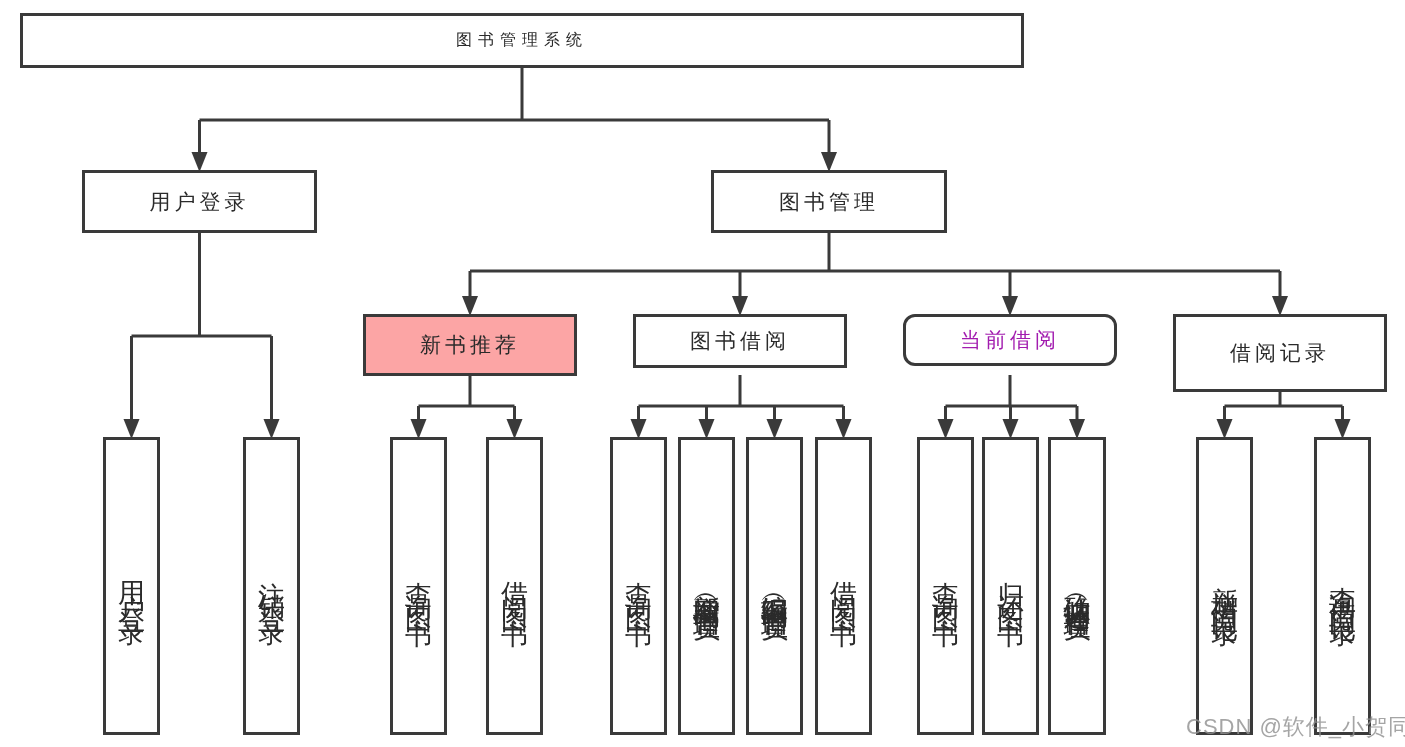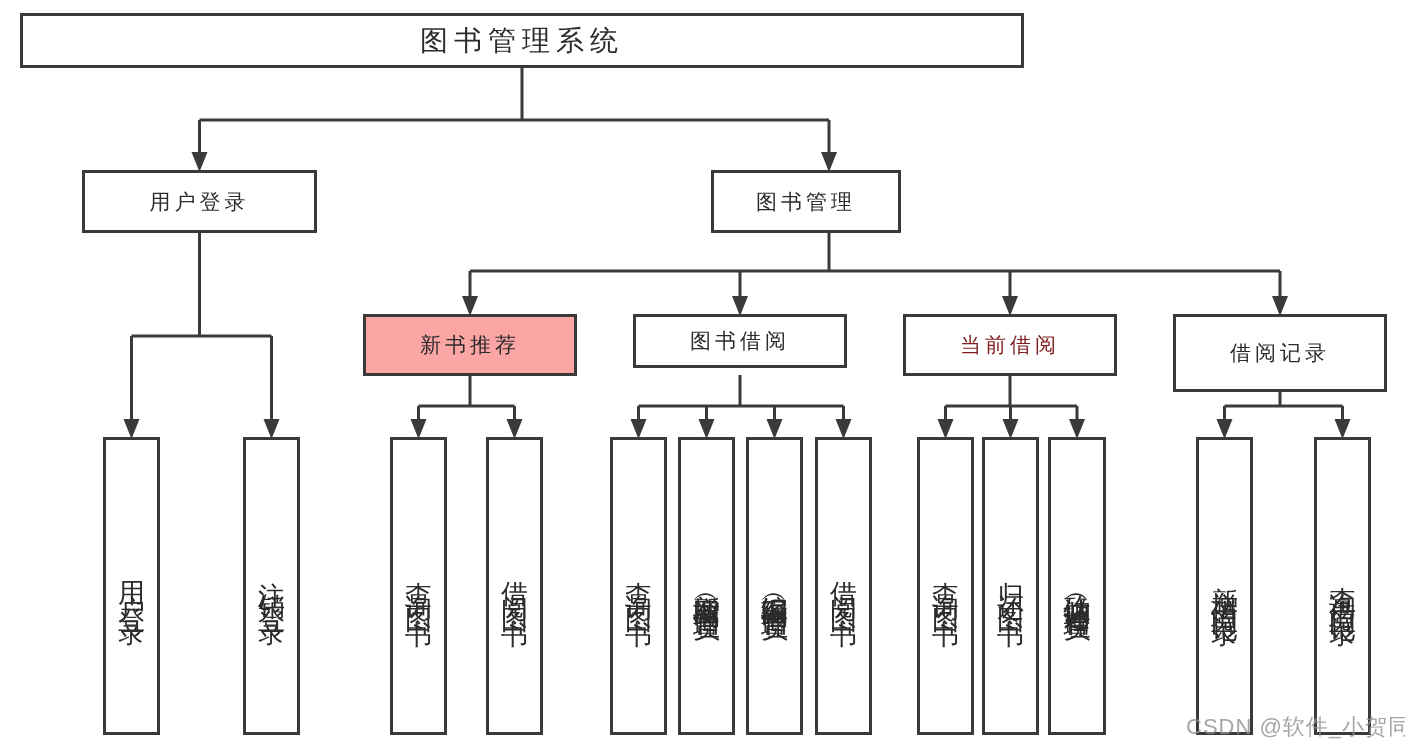--- a/index.html
+++ b/index.html
@@ -65,26 +65,26 @@
       <polygon points="835.5,419 851.5,419 843.5,439" fill="#3a3a3a"></polygon>
       <path d="M1010 375 V406 M945.5 406 H1077 M945.5 406 V421 M1010.5 406 V421 M1077 406 V421" fill="none" stroke="#3a3a3a" stroke-width="3"></path>
       <polygon points="937.5,419 953.5,419 945.5,439" fill="#3a3a3a"></polygon>
       <polygon points="1002.5,419 1018.5,419 1010.5,439" fill="#3a3a3a"></polygon>
       <polygon points="1069,419 1085,419 1077,439" fill="#3a3a3a"></polygon>
       <path d="M1280 375 V406 M1224.5 406 H1342.5 M1224.5 406 V421 M1342.5 406 V421" fill="none" stroke="#3a3a3a" stroke-width="3"></path>
       <polygon points="1216.5,419 1232.5,419 1224.5,439" fill="#3a3a3a"></polygon>
       <polygon points="1334.5,419 1350.5,419 1342.5,439" fill="#3a3a3a"></polygon>
     </svg>
   <div id="nodes">
-      <div class="node h" style="left: 20px; top: 13px; width: 1004px; height: 55px; border-color: rgb(58, 58, 58); color: rgb(43, 43, 43); background: rgb(255, 255, 255); font-size: 28px; letter-spacing: 6px;">图书管理系统</div>
+      <div class="node h" style="left: 20px; top: 13px; width: 1004px; height: 55px; border-color: rgb(58, 58, 58); color: rgb(43, 43, 43); background: rgb(255, 255, 255); font-size: 16px; letter-spacing: 6px;">图书管理系统</div>
       <div class="node h" style="left: 82px; top: 170px; width: 235px; height: 63px; border-color: rgb(58, 58, 58); color: rgb(43, 43, 43); background: rgb(255, 255, 255);">用户登录</div>
-      <div class="node h" style="left: 711px; top: 170px; width: 190px; height: 63px; border-color: rgb(58, 58, 58); color: rgb(43, 43, 43); background: rgb(255, 255, 255);">图书管理</div>
+      <div class="node h" style="left: 711px; top: 170px; width: 236px; height: 63px; border-color: rgb(58, 58, 58); color: rgb(43, 43, 43); background: rgb(255, 255, 255);">图书管理</div>
       <div class="node h" style="left: 363px; top: 314px; width: 214px; height: 62px; border-color: rgb(58, 58, 58); color: rgb(43, 43, 43); background: #fca5a5;">新书推荐</div>
       <div class="node h" style="left: 633px; top: 314px; width: 214px; height: 54px; border-color: rgb(58, 58, 58); color: rgb(43, 43, 43); background: rgb(255, 255, 255);">图书借阅</div>
-      <div class="node h" style="left: 903px; top: 314px; width: 214px; height: 62px; border-color: rgb(58, 58, 58); color: #7f1d1d; background: rgb(255, 255, 255);">当前借阅</div>
+      <div class="node h" style="left: 903px; top: 314px; width: 214px; height: 52px; border-color: rgb(58, 58, 58); color: #a21caf; background: rgb(255, 255, 255); border-radius: 12px;">当前借阅</div>
       <div class="node h" style="left: 1173px; top: 314px; width: 214px; height: 78px; border-color: rgb(58, 58, 58); color: rgb(43, 43, 43); background: rgb(255, 255, 255);">借阅记录</div>
       <div class="node v" style="left: 103px; top: 437px; width: 57px; height: 298px; border-color: rgb(58, 58, 58); color: rgb(43, 43, 43); background: rgb(255, 255, 255); letter-spacing: 13px;">用户登录</div>
       <div class="node v" style="left: 243px; top: 437px; width: 57px; height: 298px; border-color: rgb(58, 58, 58); color: rgb(43, 43, 43); background: rgb(255, 255, 255); letter-spacing: 13px;">注销登录</div>
       <div class="node v" style="left: 390px; top: 437px; width: 57px; height: 298px; border-color: rgb(58, 58, 58); color: rgb(43, 43, 43); background: rgb(255, 255, 255); letter-spacing: 13px;">查询图书</div>
       <div class="node v" style="left: 486px; top: 437px; width: 57px; height: 298px; border-color: rgb(58, 58, 58); color: rgb(43, 43, 43); background: rgb(255, 255, 255); letter-spacing: 13px;">借阅图书</div>
       <div class="node v" style="left: 610px; top: 437px; width: 57px; height: 298px; border-color: rgb(58, 58, 58); color: rgb(43, 43, 43); background: rgb(255, 255, 255); letter-spacing: 13px;">查询图书</div>
       <div class="node v" style="left: 678px; top: 437px; width: 57px; height: 298px; border-color: rgb(58, 58, 58); color: rgb(43, 43, 43); background: rgb(255, 255, 255); letter-spacing: 3px;">新增图书（管理员）</div>
       <div class="node v" style="left: 746px; top: 437px; width: 57px; height: 298px; border-color: rgb(58, 58, 58); color: rgb(43, 43, 43); background: rgb(255, 255, 255); letter-spacing: 3px;">编辑图书（管理员）</div>
       <div class="node v" style="left: 815px; top: 437px; width: 57px; height: 298px; border-color: rgb(58, 58, 58); color: rgb(43, 43, 43); background: rgb(255, 255, 255); letter-spacing: 13px;">借阅图书</div>
       <div class="node v" style="left: 917px; top: 437px; width: 57px; height: 298px; border-color: rgb(58, 58, 58); color: rgb(43, 43, 43); background: rgb(255, 255, 255); letter-spacing: 13px;">查询图书</div>

